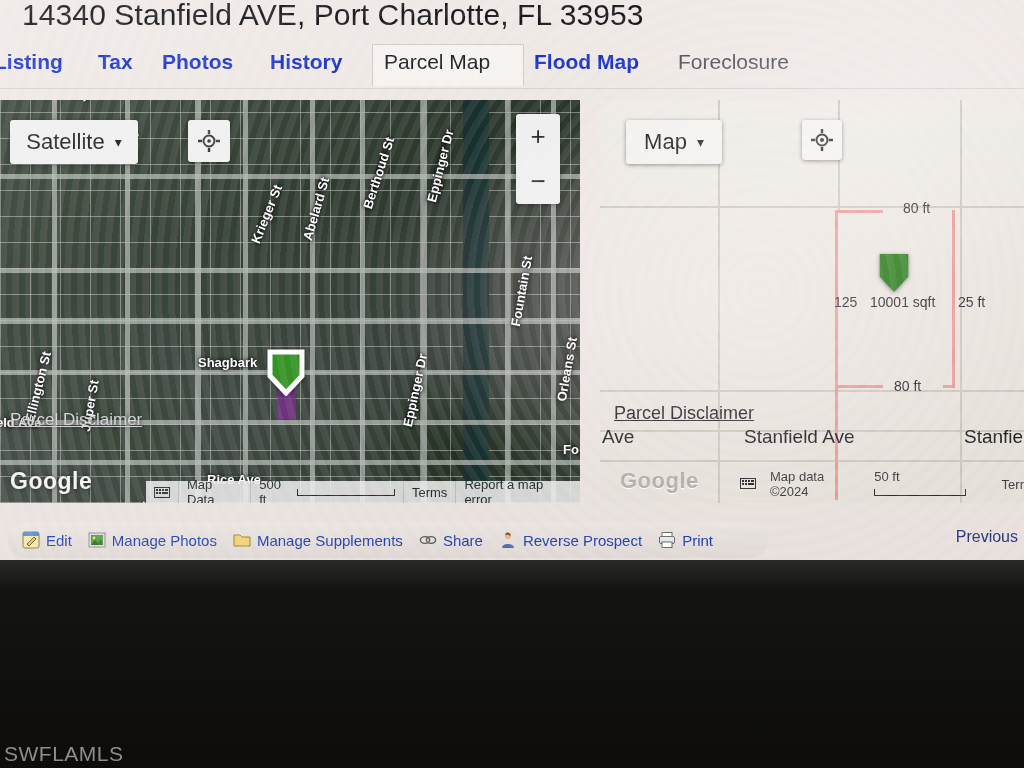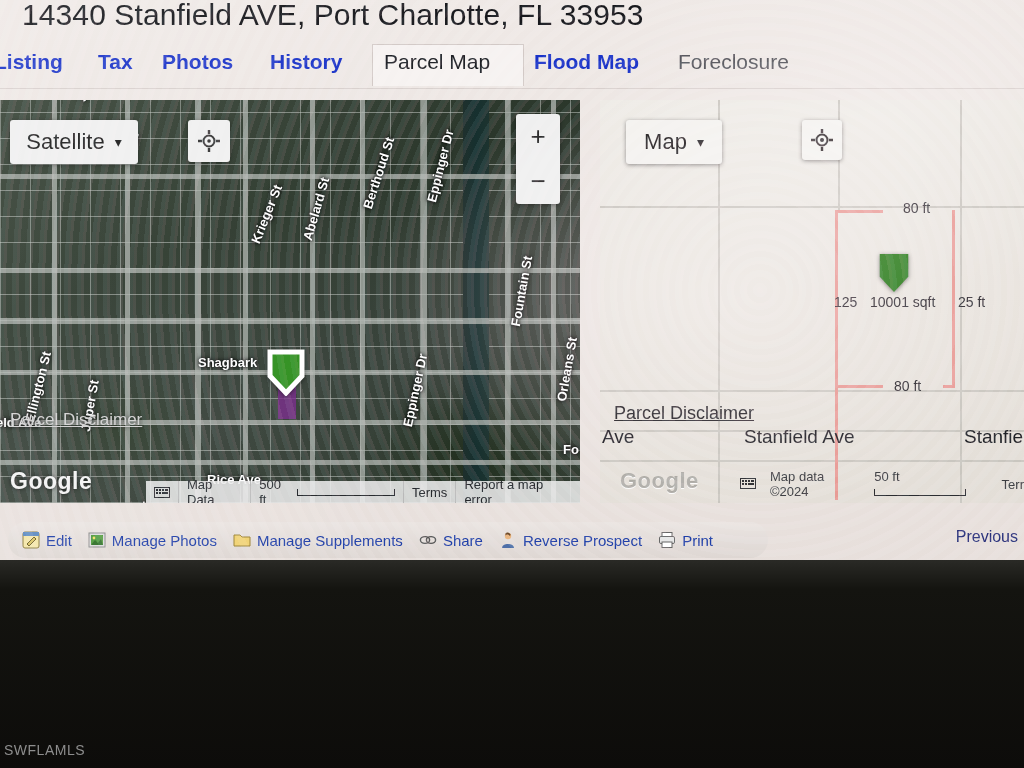--- a/index.html
+++ b/index.html
@@ -151,21 +151,21 @@
              font-size:15px; color:#1f3fa8; white-space:nowrap; }
   .ticon { width:18px; height:18px; flex:none; display:block; }
   #prevLink { position:absolute; right:6px; top:528px; font-size:16px; color:#28307a; }
 
   
   #bezel {
     position:absolute; left:0; top:560px; width:1024px; height:208px;
     background: linear-gradient(180deg,#2a2a26 0%,#141410 14%,#0d0c0a 100%);
   }
   #watermark {
-    position:absolute; left:4px; top:742px; font-size:14px;
+    position:absolute; left:4px; top:742px; font-size:21px;
     color:#8d8d8d; letter-spacing:.5px;
   }
 </style>
 </head>
 <body>
 
 <div id="screen">
 
   <div id="page">
 

